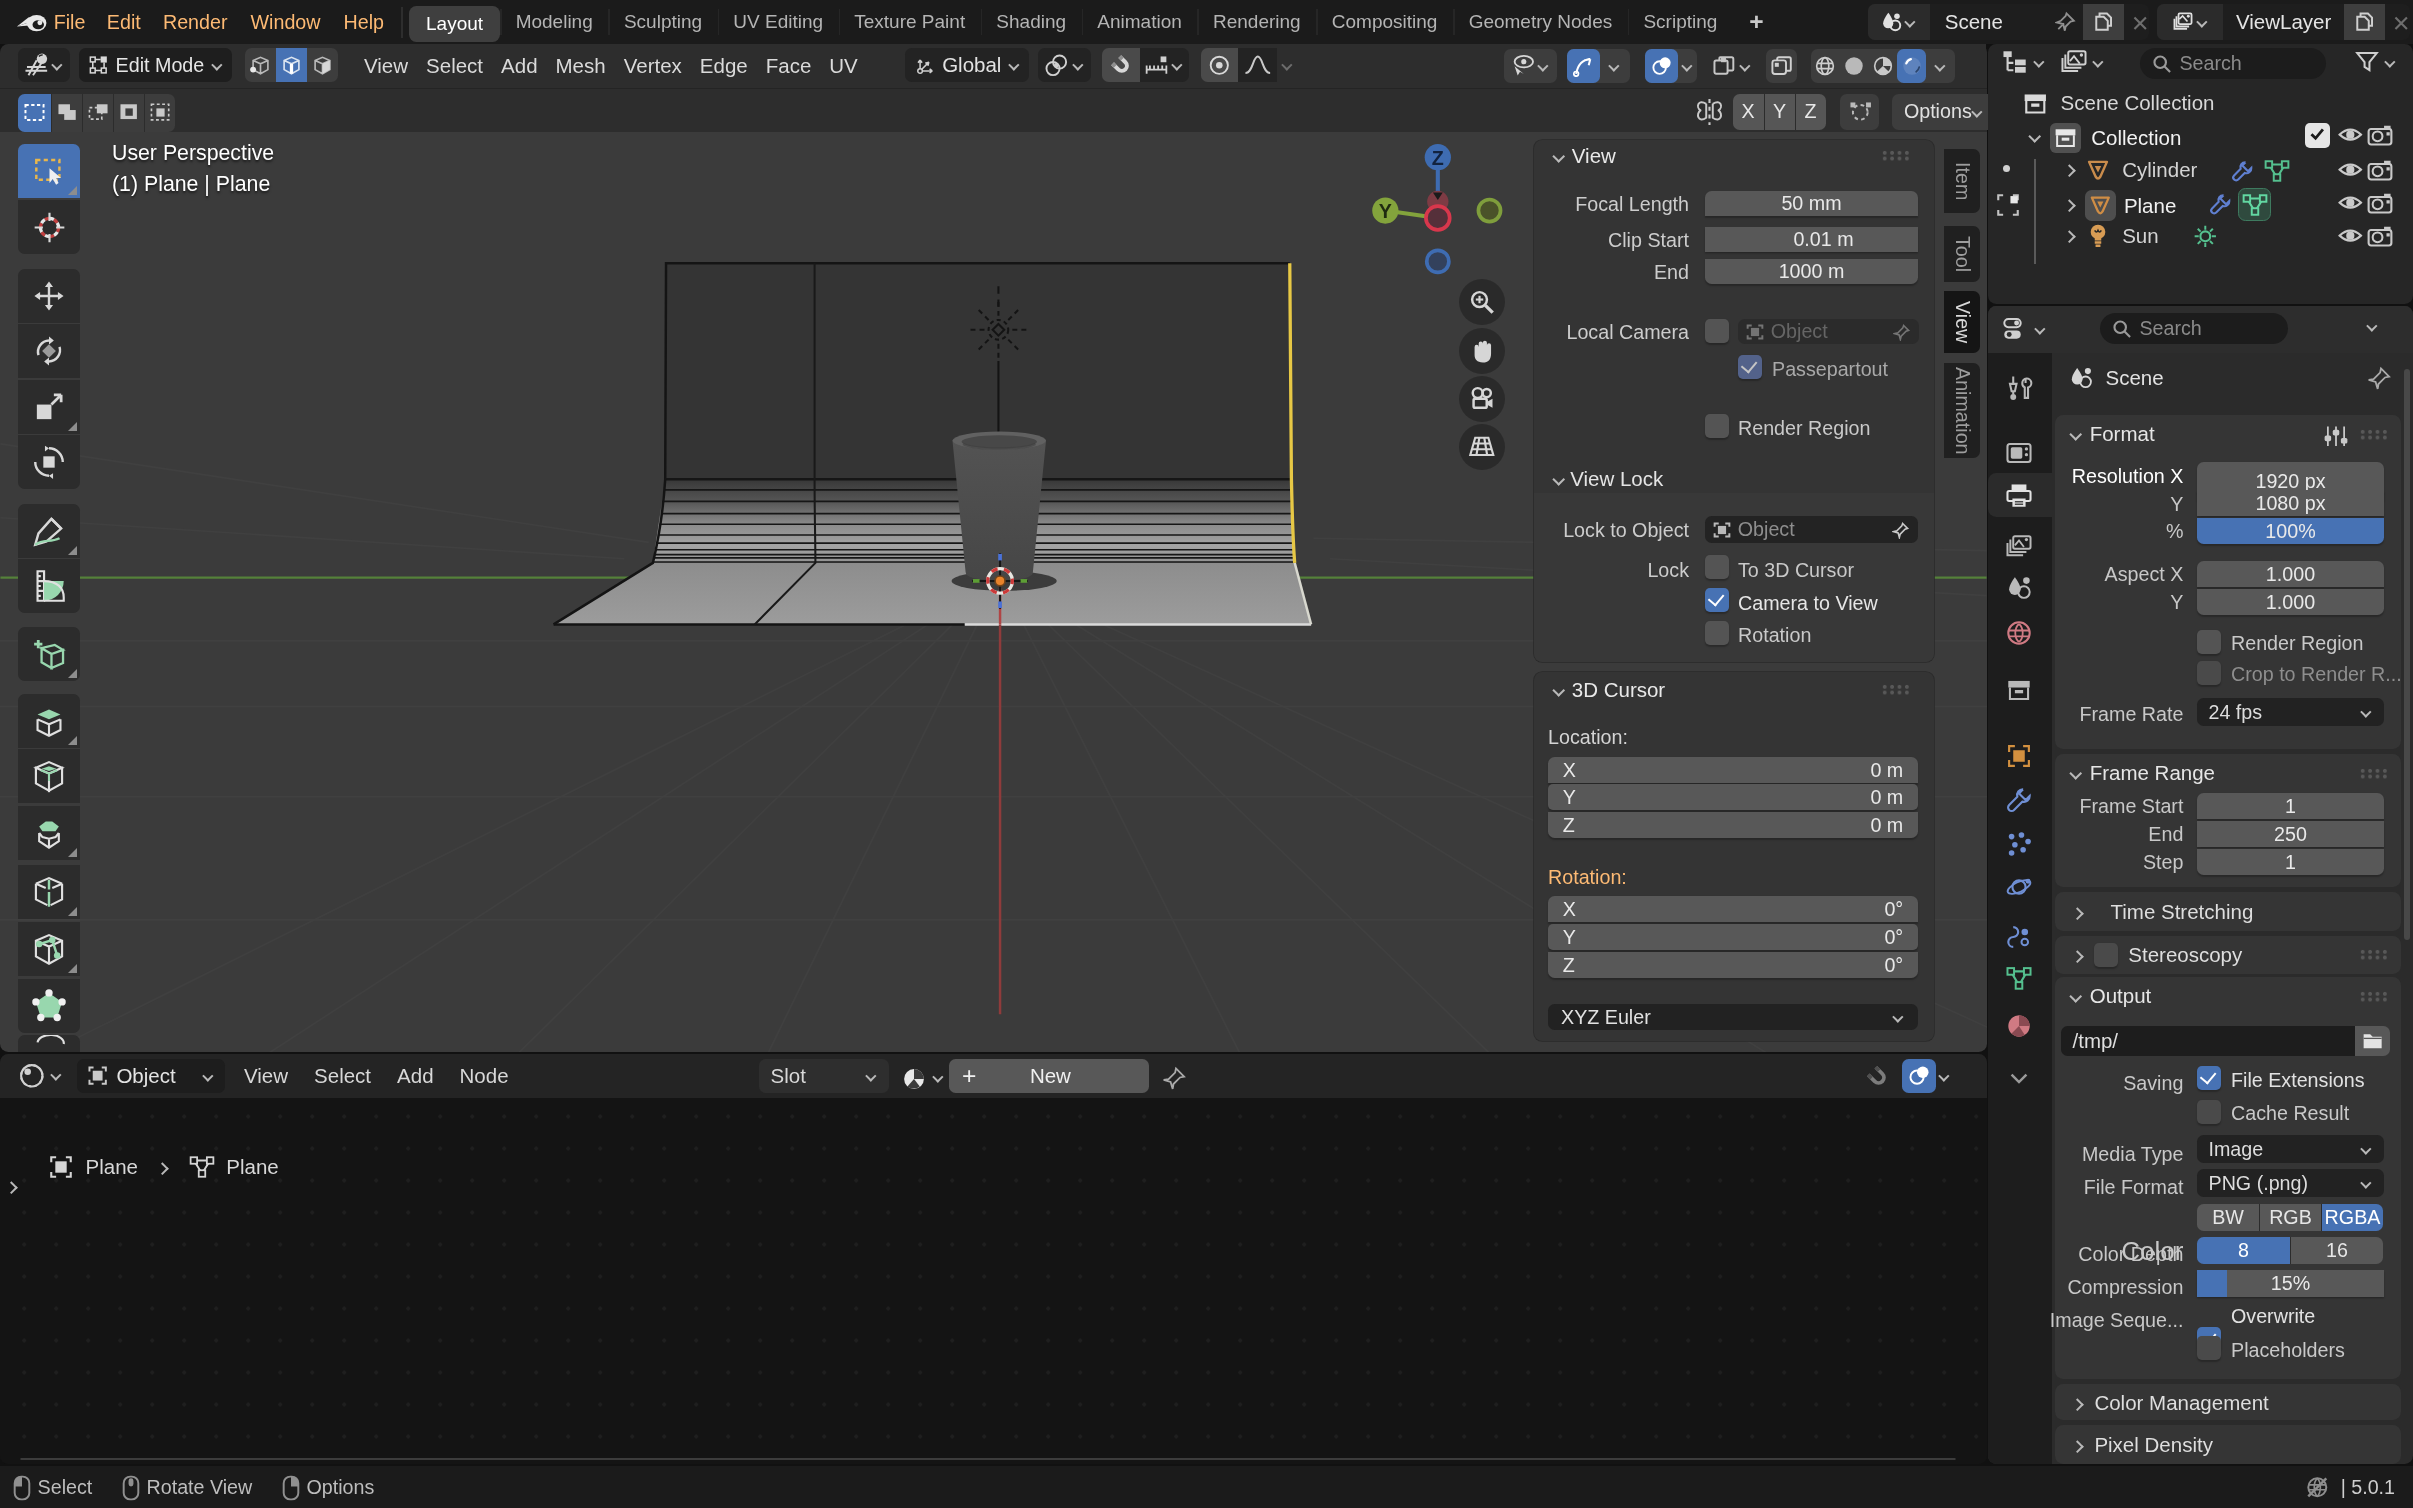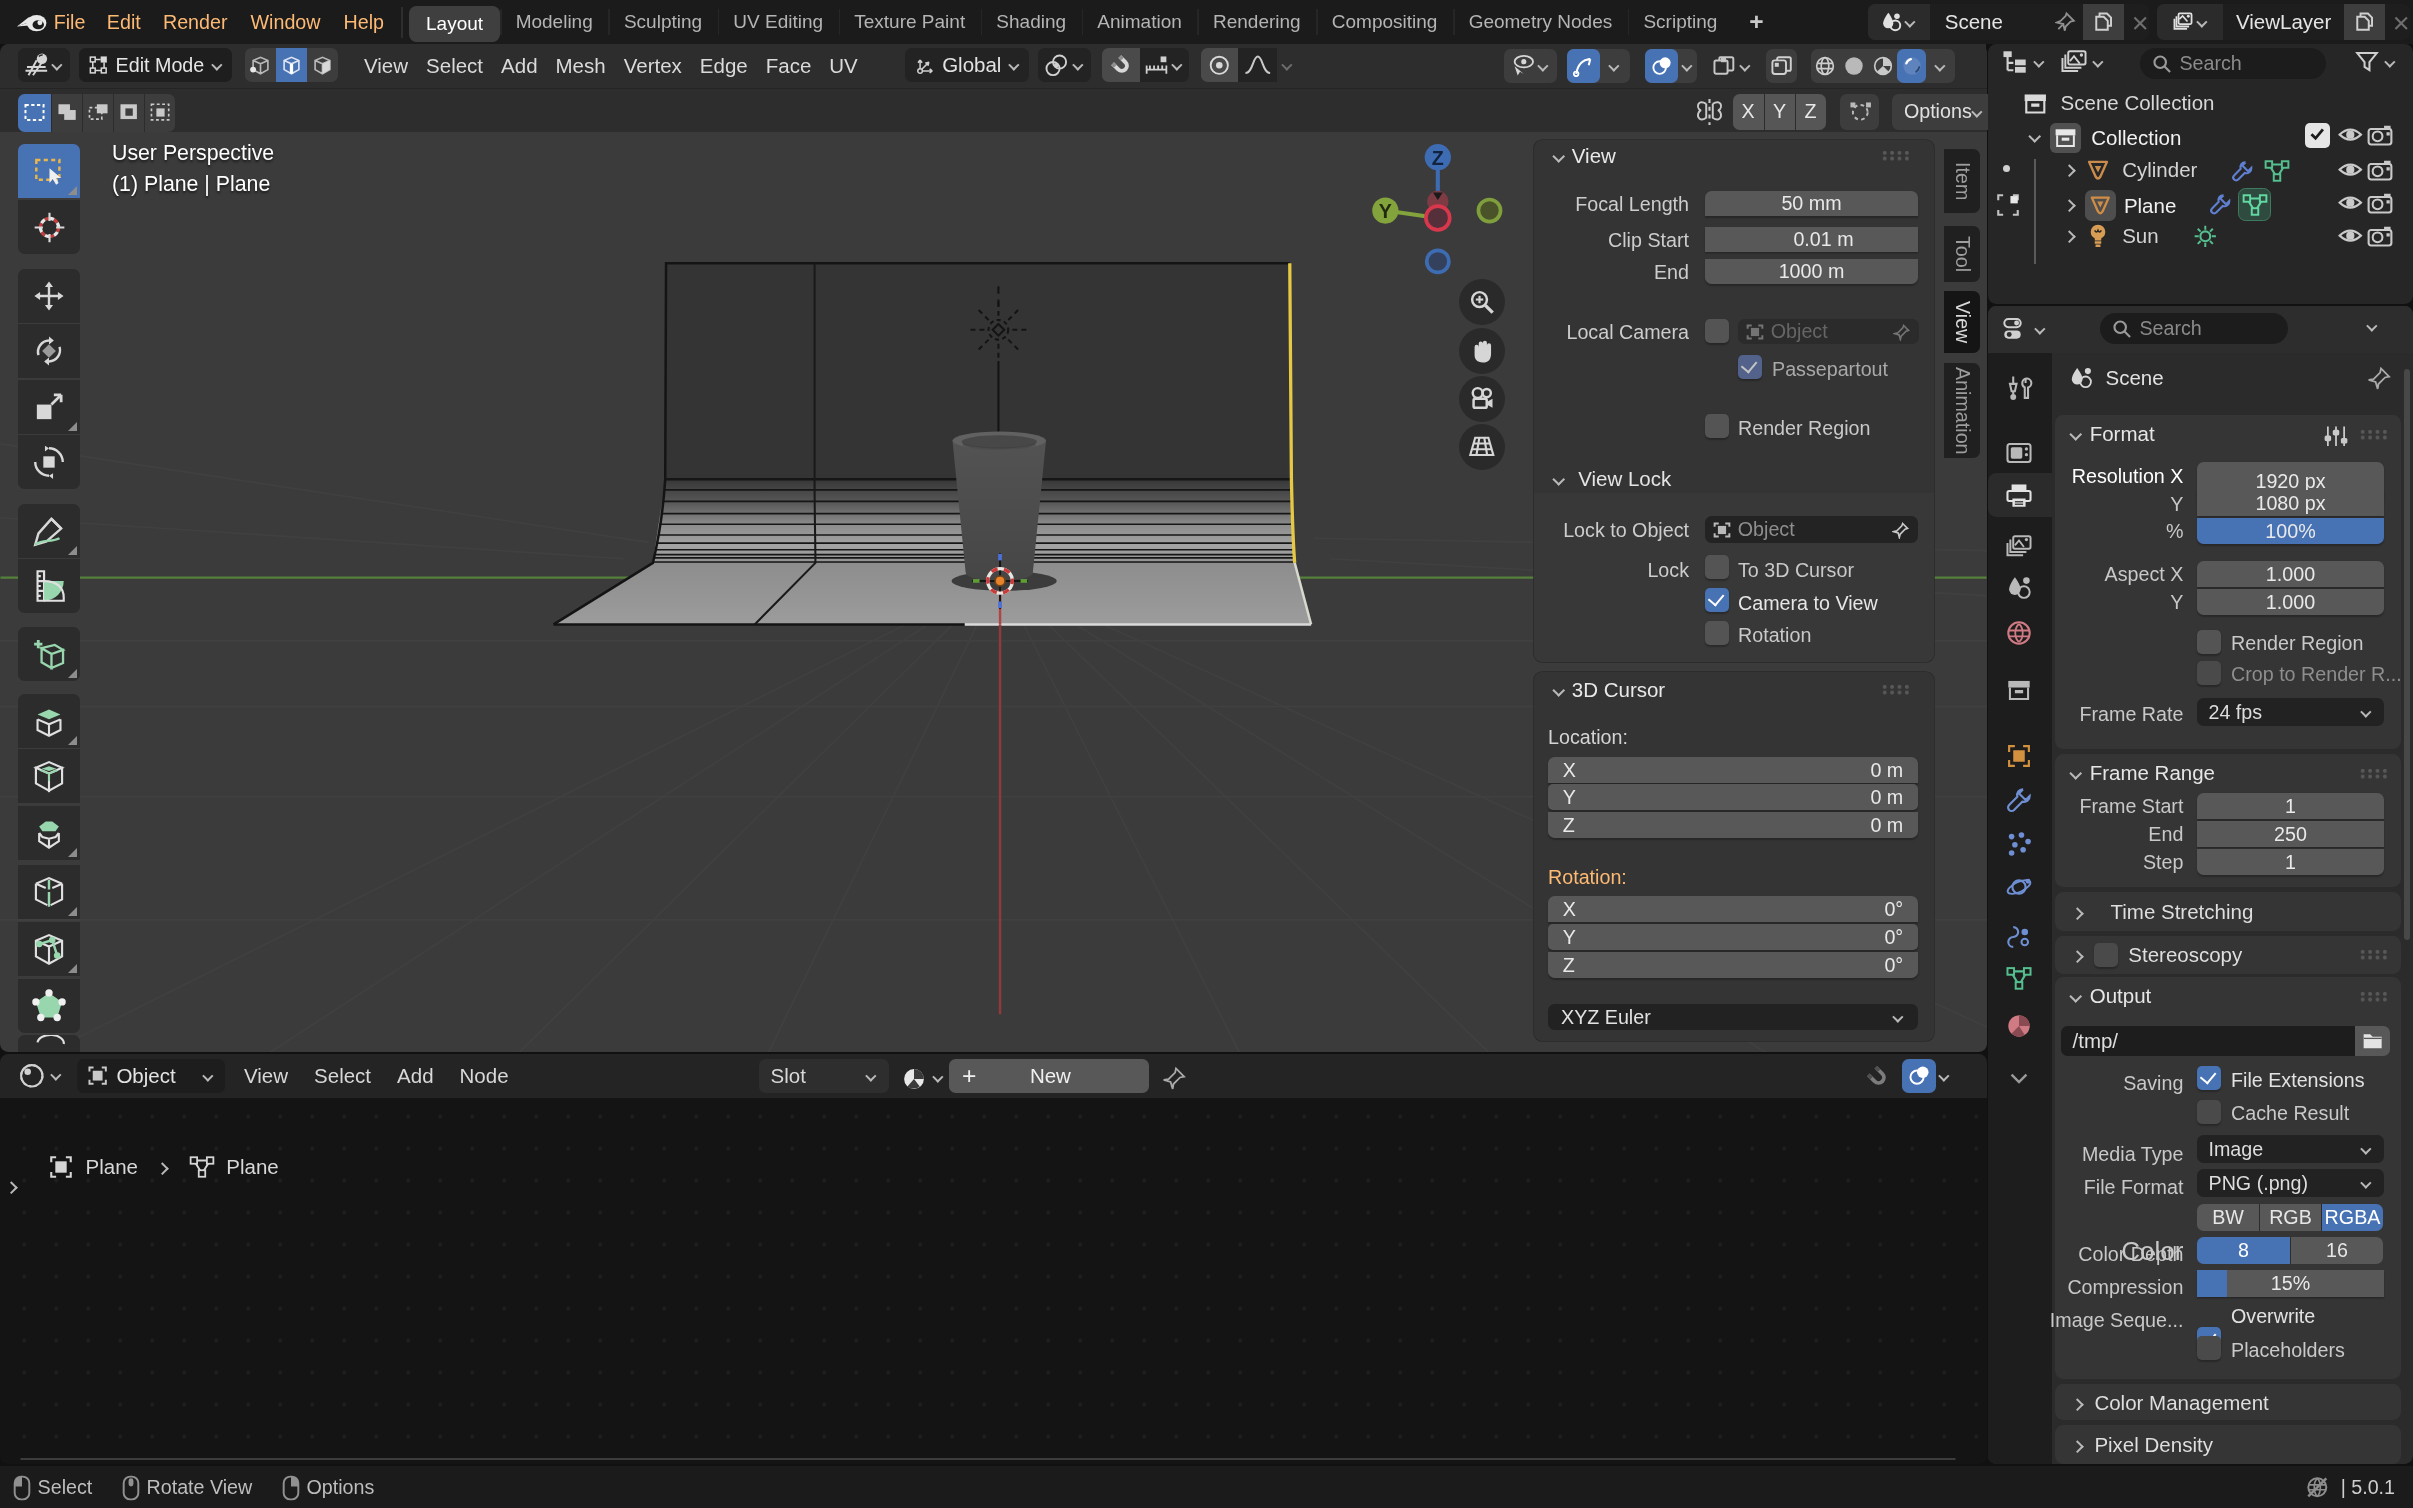--- a/index.html
+++ b/index.html
@@ -649,21 +649,21 @@
       </svg>
     <span style="color:#767676;">Object</span>
     <svg style="margin-left:auto;" width="18" height="18" viewBox="0 0 22 22">
         <path d="M13 3 L19 9 L16 10 L10 16 L9 20 L7.5 14.5 L2 13 L6 12 L12 6 Z" fill="none" stroke="#8a8a8a" stroke-width="2"></path>
       </svg>
   </div>
   <div class="abs chk on dim" style="left:204px;top:215px;"></div>
   <div class="abs lbl" style="left:238px;top:218px;color:#a9a9a9;">Passepartout</div>
   <div class="abs chk" style="left:171px;top:274px;"></div>
   <div class="abs lbl" style="left:204px;top:277px;">Render Region</div>
-  <div class="abs flex" style="left:19.7px;top:327px;gap:13px;">
+  <div class="abs flex" style="left:19.7px;top:327px;gap:5px;">
       <span class="chev"></span>
       <span style="color:#e4e4e4;font-size:20.5px;">View Lock</span>
     </div>
   <div class="abs" style="left:0;top:353px;width:400px;height:169px;background:#383838;border-radius:0 0 8.2px 8.2px;">
     <div class="abs lblr" style="right:245px;top:26px;">Lock to Object</div>
     <div class="abs ddk" style="left:171px;top:23px;width:213px;height:27px;padding:0 8.2px;gap:6.6px;background:#232323;">
       <svg width="18" height="18" viewBox="0 0 22 22">
           <path d="M2 7 V3 H7 M15 3 H20 V7 M20 15 V19 H15 M7 19 H2 V15" fill="none" stroke="#b9b9b9" stroke-width="2.4"></path>
           <rect x="6" y="6" width="10" height="10" fill="#b9b9b9"></rect>
         </svg>

